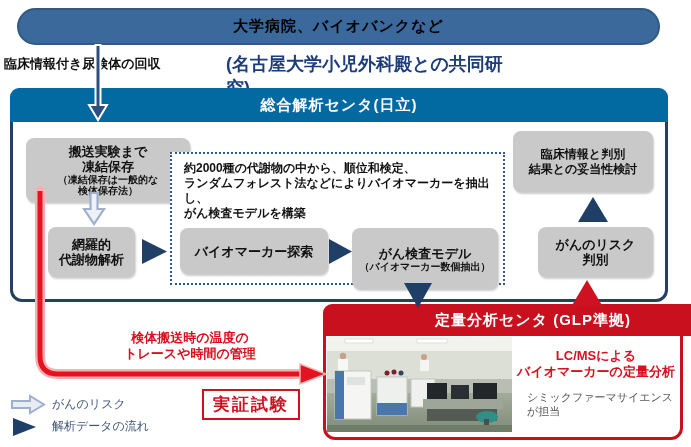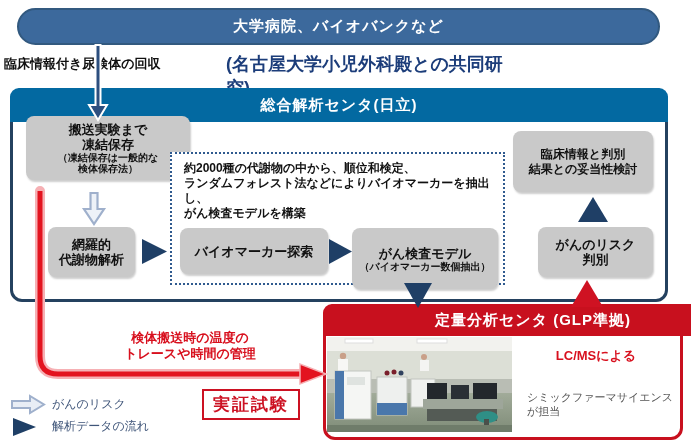--- a/index.html
+++ b/index.html
@@ -12,21 +12,21 @@
     width:691px;height:447px;
     background:#ffffff;
     overflow:hidden;
   }
   .abs{position:absolute;}
   
   .topbar{
     left:17px;top:8px;width:643px;height:37px;
     background:#3c699c;border:2px solid #32597f;border-radius:19px;
     display:flex;align-items:center;justify-content:center;
-    color:#ffffff;font-weight:bold;font-size:15px;letter-spacing:1px;
+    color:#000000;font-weight:bold;font-size:15px;letter-spacing:1px;
     box-sizing:border-box;
   }
   .collect-label{
     left:4px;top:55px;width:190px;
     color:#111;font-weight:bold;font-size:13px;
   }
   .collab-note{
     left:226px;top:52px;width:280px;
     color:#1c3d7a;font-weight:bold;font-size:18px;
   }
@@ -116,21 +116,21 @@
   </div>
 
   <div class="abs collect-label">臨床情報付き尿検体の回収</div>
   <div class="abs collab-note">(名古屋大学小児外科殿との共同研究)</div>
 
   <div class="abs mainbox"></div>
   <div class="abs mainbox-header">
     <span>総合解析センタ(日立)</span>
   </div>
 
-  <div class="abs graybox" style="left:26px;top:116px;width:164px;height:64px;">
+  <div class="abs graybox" style="left:26px;top:138px;width:164px;height:64px;">
     <span class="gb-main">搬送実験まで</span>
     <span class="gb-main">凍結保存</span>
     <span class="gb-sub">（凍結保存は一般的な</span>
     <span class="gb-sub">検体保存法）</span>
   </div>
 
   <div class="abs dashedbox"></div>
   <div class="abs dashed-text">
     <span>約2000種の代謝物の中から、順位和検定、</span><br>
     <span>ランダムフォレスト法などによりバイオマーカーを抽出し、</span><br>
@@ -208,20 +208,21 @@
       <rect x="96" y="62" width="80" height="10" fill="#9ea69a"></rect>
       <rect x="100" y="72" width="70" height="12" fill="#545b55"></rect>
       <ellipse cx="160" cy="80" rx="11" ry="6" fill="#2f8f86"></ellipse>
       <rect x="157" y="82" width="5" height="10" fill="#4a4f4a"></rect>
       <rect x="0" y="88" width="185" height="7" fill="#6f7c6a"></rect>
     </svg>
   </div>
 
   <div class="abs lcms-text">
     <span>LC/MSによる</span><br>
+    <span>バイオマーカーの定量分析</span>
   </div>
 
   <div class="abs quant-note">
     <span class="indent">シミックファーマサイエンスが担当</span>
   </div>
 
   <div class="abs legend-label legend-urine-label">がんのリスク</div>
   <div class="abs legend-label legend-data-label">解析データの流れ</div>
 
   <svg class="abs overlay" viewBox="0 0 691 447">

